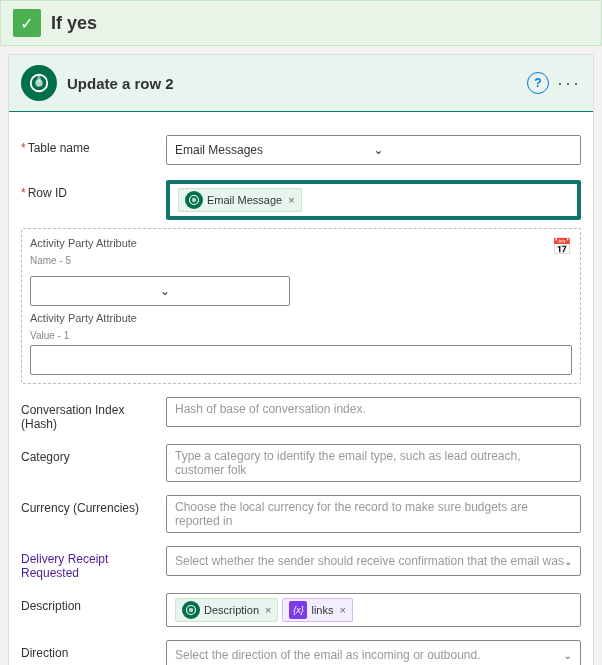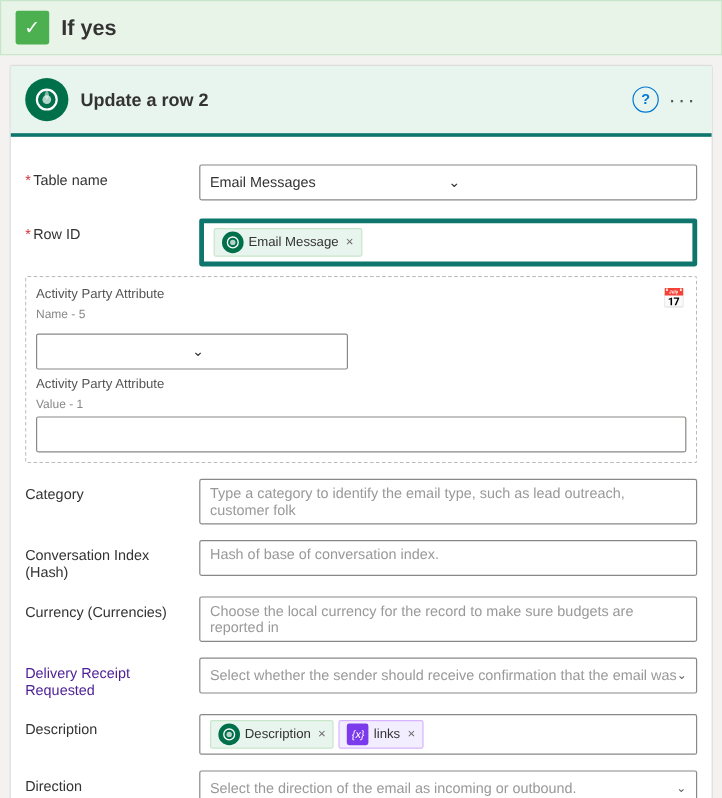--- a/index.html
+++ b/index.html
@@ -47,21 +47,21 @@
     .card {
       background: white;
       border: 1px solid #ddd;
       margin: 8px 8px 0 8px;
       border-radius: 2px;
     }
     .card-header {
       display: flex;
       align-items: center;
       background: #e8f4ee;
-      border-bottom: 3px solid #0f766e;
+      border-bottom: 1px solid #0f766e;
       padding: 10px 12px;
       gap: 10px;
     }
     .card-icon {
       width: 36px;
       height: 36px;
       background: #00704a;
       border-radius: 50%;
       display: flex;
       align-items: center;
@@ -355,33 +355,33 @@
 
         <div>
           <div class="activity-section-title">Activity Party Attribute</div>
           <div class="activity-section-subtitle">Value - 1</div>
         </div>
 
         <div class="placeholder-input" style="margin-top:4px; display:block;"></div>
       </div>
 
       <div class="field-row">
+        <div class="field-label">Conversation Index (Hash)</div>
+        <div class="field-value">
+          <div class="placeholder-input" style="display:block;">
+            <span style="color:#999; font-size:12px;">Hash of base of conversation index.</span>
+          </div>
+        </div>
+      </div>
+
+      <div class="field-row">
         <div class="field-label">Category</div>
         <div class="field-value">
           <div class="placeholder-input" style="display:block;">
             <span style="color:#999; font-size:12px;">Type a category to identify the email type, such as lead outreach, customer folk</span>
-          </div>
-        </div>
-      </div>
-
-      <div class="field-row">
-        <div class="field-label">Conversation Index (Hash)</div>
-        <div class="field-value">
-          <div class="placeholder-input" style="display:block;">
-            <span style="color:#999; font-size:12px;">Hash of base of conversation index.</span>
           </div>
         </div>
       </div>
 
       <div class="field-row">
         <div class="field-label">Currency (Currencies)</div>
         <div class="field-value">
           <div class="placeholder-input" style="display:block;">
             <span style="color:#999; font-size:12px;">Choose the local currency for the record to make sure budgets are reported in</span>
           </div>

